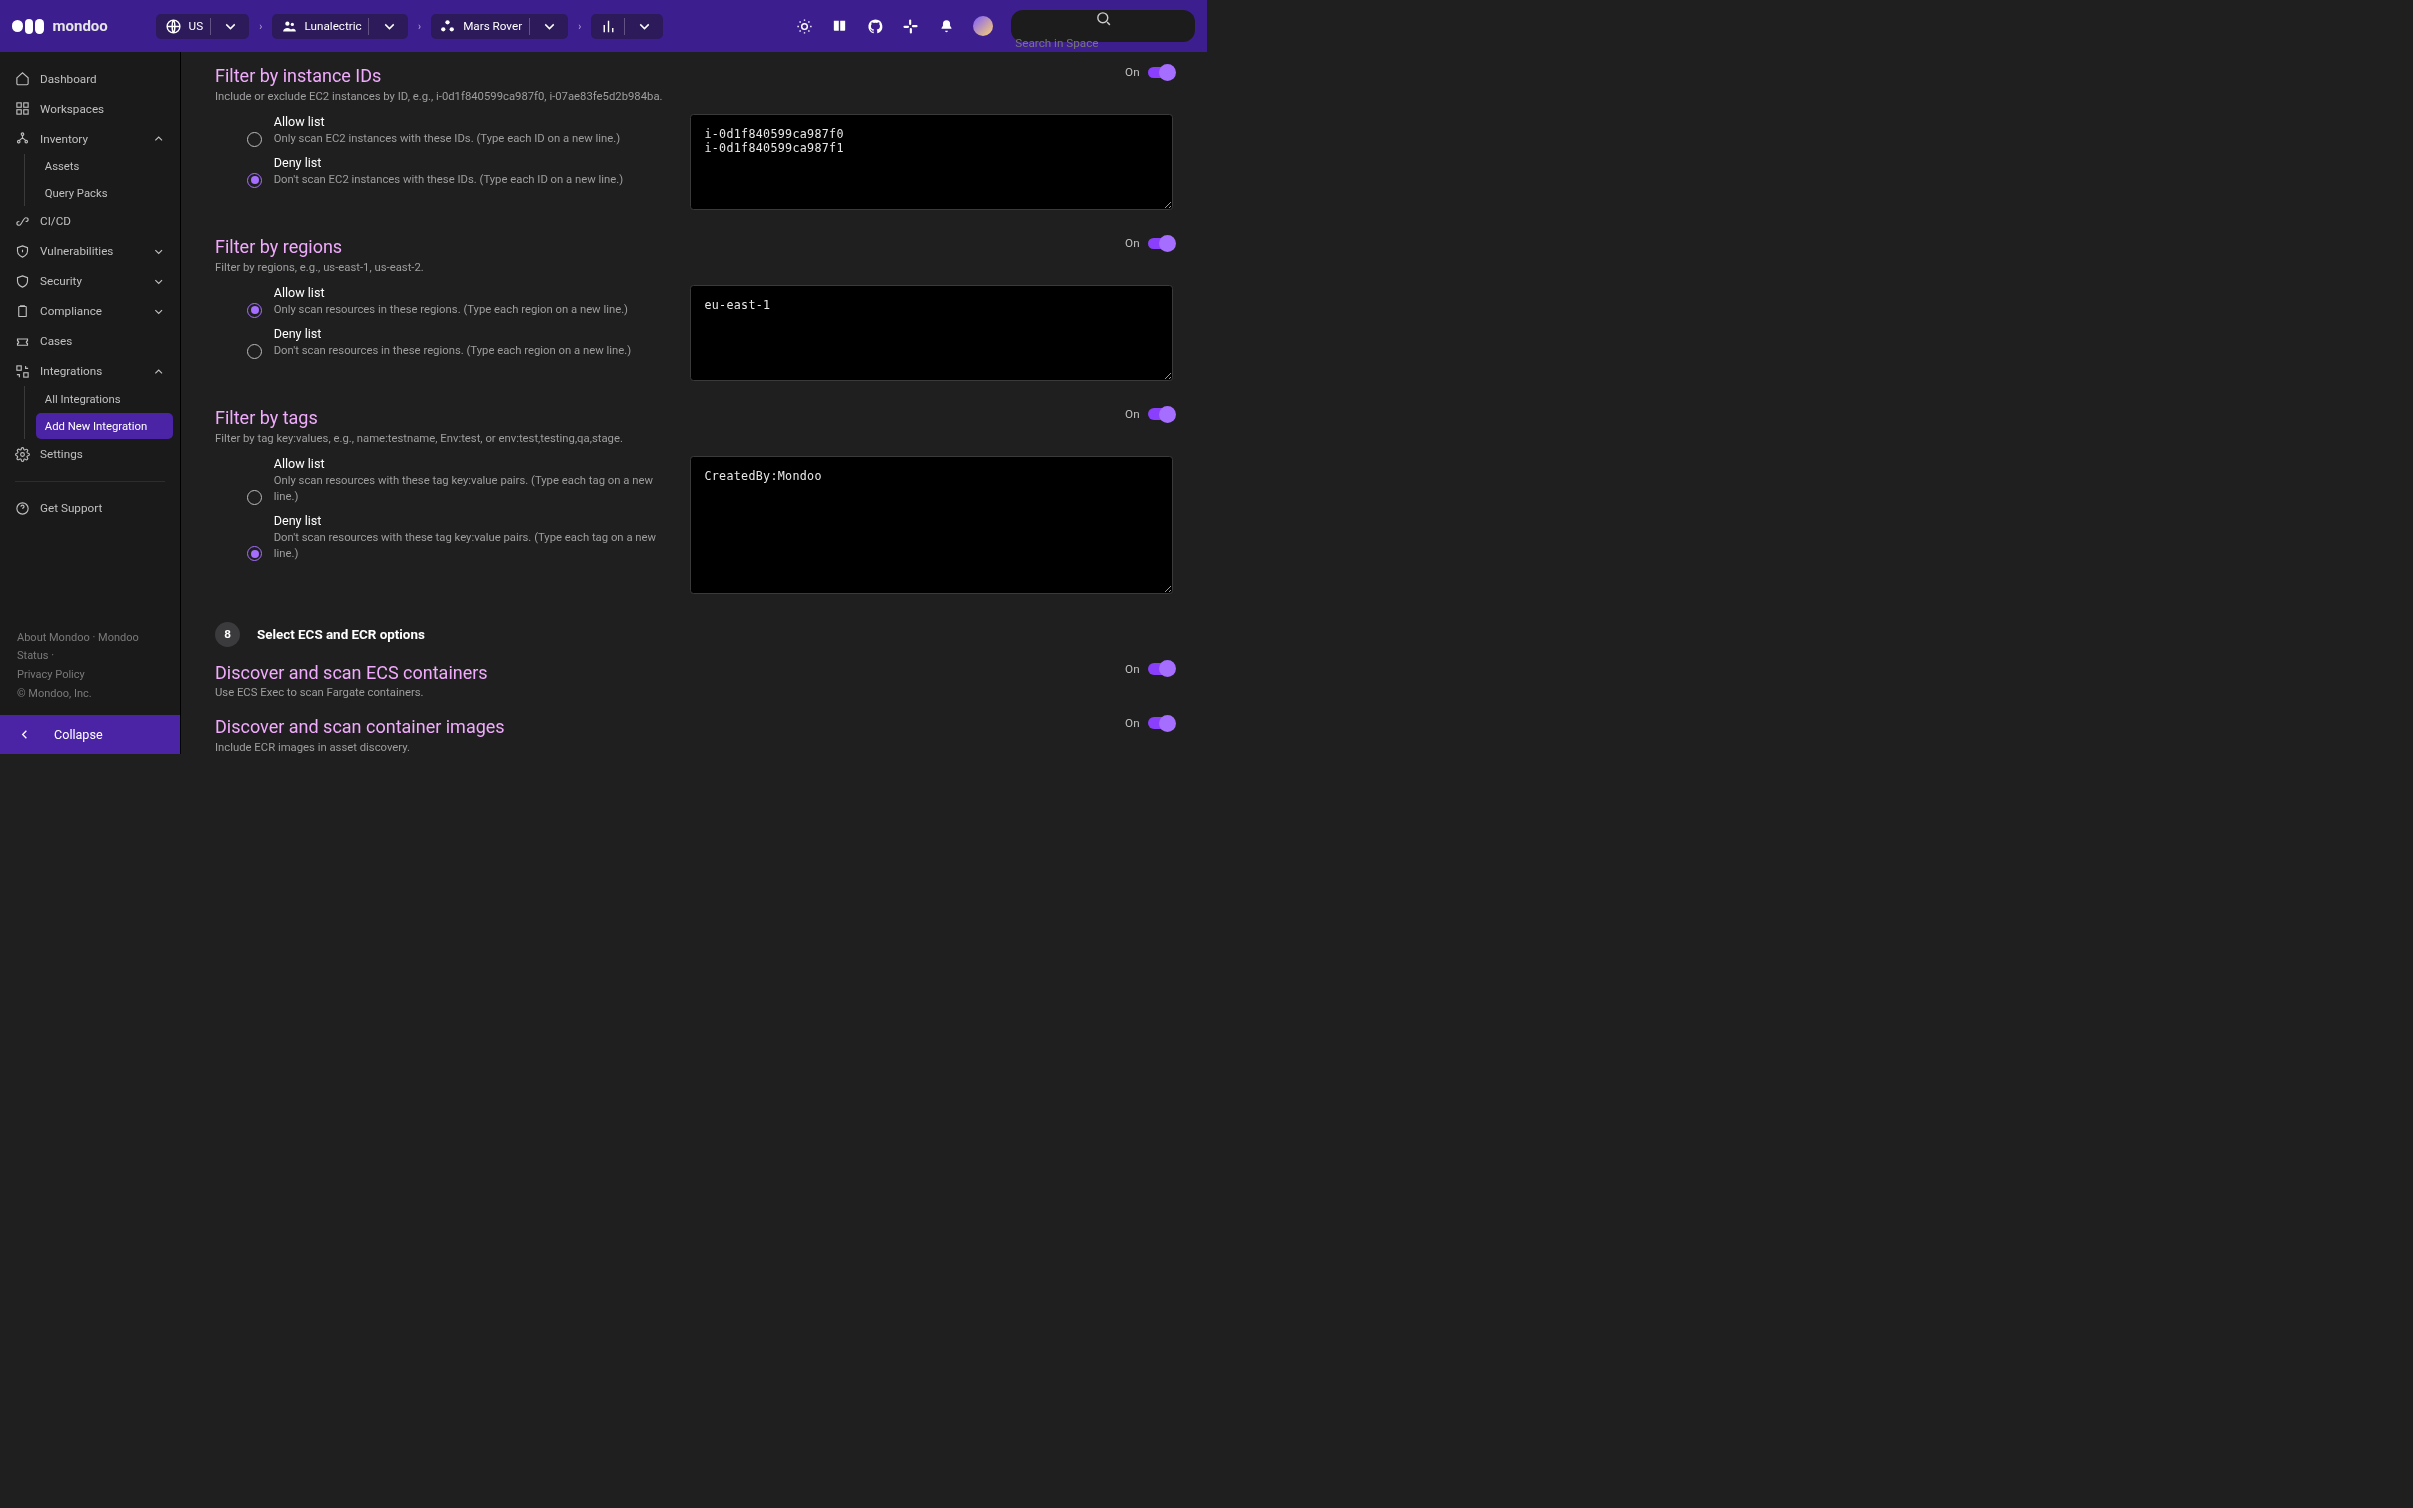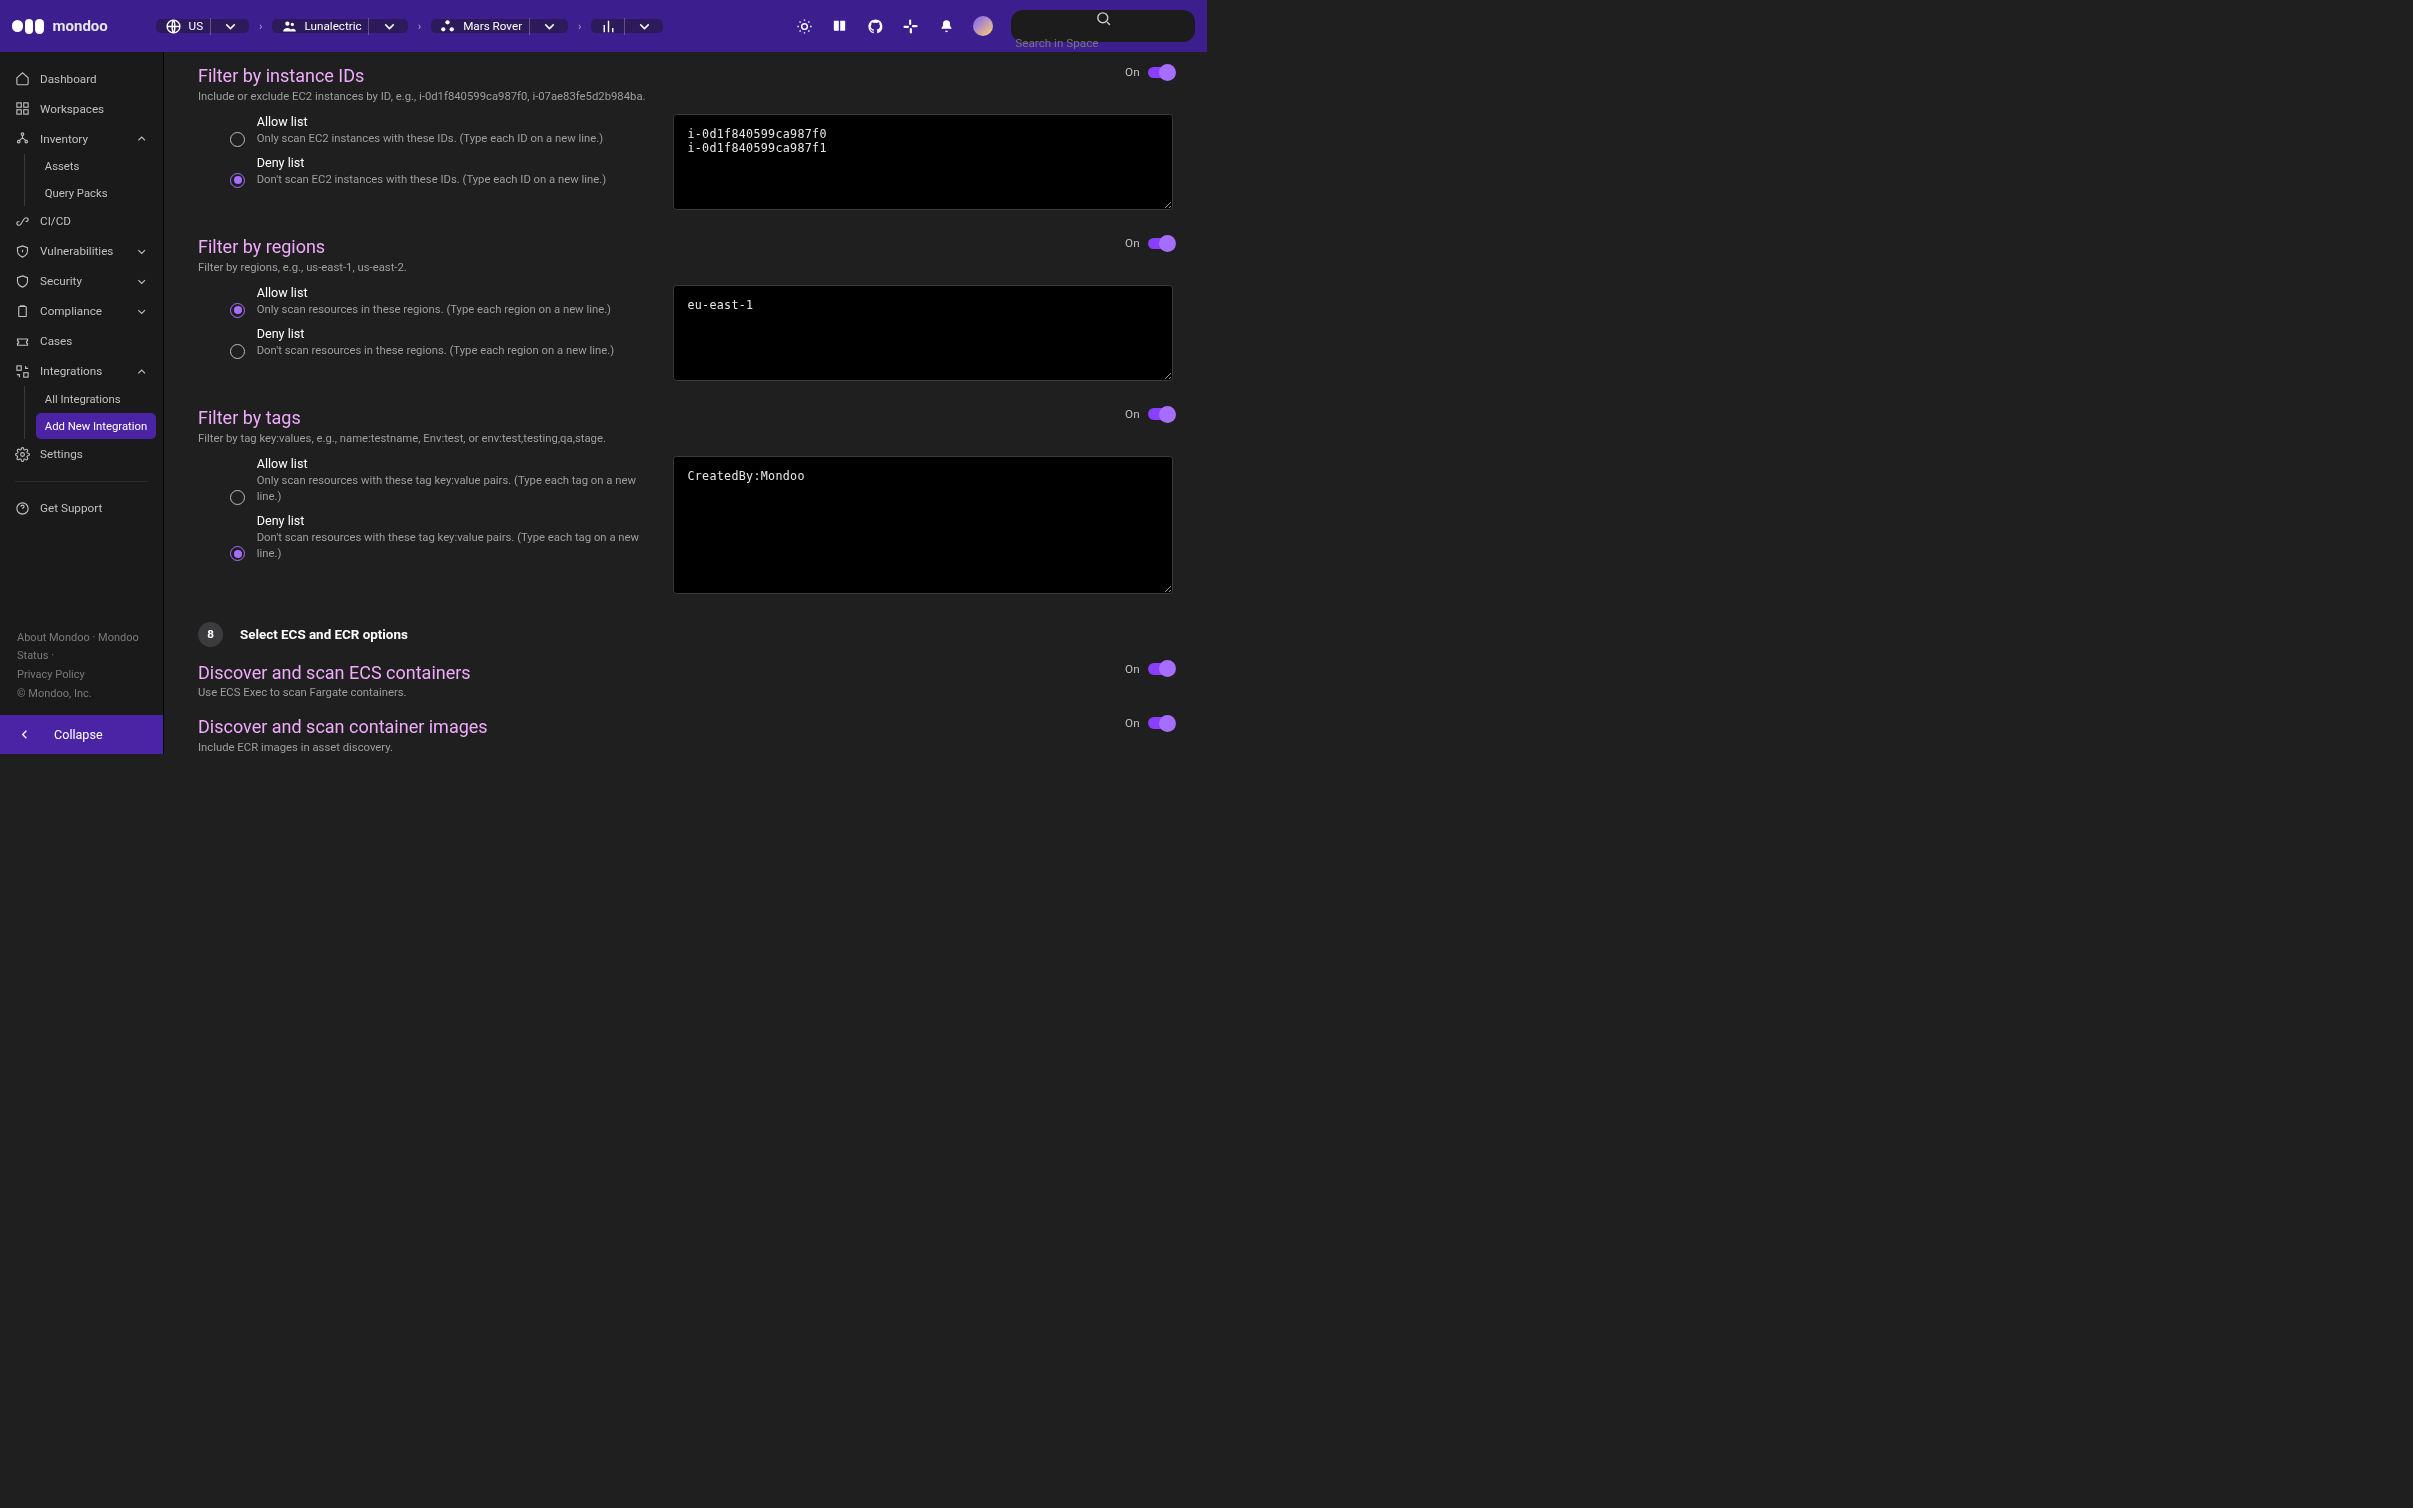--- a/index.html
+++ b/index.html
@@ -21,33 +21,33 @@
   *{box-sizing:border-box;font-family:-apple-system,BlinkMacSystemFont,"Segoe UI",Roboto,Helvetica,Arial,sans-serif;}
   html,body{margin:0;padding:0;background:var(--bg);color:var(--text);height:100%;font-size:11.7px;}
   body{display:flex;flex-direction:column;height:754px;width:1207px;overflow:hidden;}
 
   
   .topbar{background:var(--topbar);height:52px;display:flex;align-items:center;padding:0 11.7px;gap:6.7px;flex:0 0 auto;}
   .logo{display:flex;align-items:center;gap:9px;font-weight:700;font-size:15px;padding-right:42px;}
   .logo-mark{display:flex;gap:1.7px;}
   .logo-mark span{width:8.4px;height:15px;background:#fff;border-radius:4.2px;display:inline-block;}
   .logo-mark span:first-child{width:11.7px;height:11.7px;border-radius:50%;align-self:center;}
-  .chip{background:var(--chip);border-radius:5px;display:flex;align-items:center;height:14px;padding:0 5px 0 8.4px;color:#fff;gap:6.7px;}
+  .chip{background:var(--chip);border-radius:5px;display:flex;align-items:center;height:25px;padding:0 5px 0 8.4px;color:#fff;gap:6.7px;}
   .chip .div{width:0.8px;height:17px;background:rgba(255,255,255,.25);}
   .chip-caret{padding:0 5px;}
   .crumb-sep{color:rgba(255,255,255,.6);padding:0 3.4px;font-size:10px;}
   .top-icons{margin-left:auto;display:flex;align-items:center;gap:18.4px;}
   .top-icons .ico{color:#fff;display:flex;}
   .avatar{width:20px;height:20px;border-radius:50%;background:linear-gradient(135deg,#7b5cff,#ffd36e);}
   .searchbox{background:#1c1c1d;border-radius:12px;height:32px;display:flex;align-items:center;padding:0 2px;gap:8.4px;color:#bbb;width:184px;flex-direction:column;}
   .searchbox input{background:transparent;border:0;outline:0;color:#ddd;font-size:11.7px;width:100%;}
 
   
   .shell{flex:1 1 auto;display:flex;min-height:0;}
-  .sidebar{width:164px;background:var(--sidebar);display:flex;flex-direction:column;border-right:0.8px solid #000;}
+  .sidebar{width:181px;background:var(--sidebar);display:flex;flex-direction:column;border-right:0.8px solid #000;}
   .nav{padding:11.7px 6.7px 6.7px 6.7px;flex:1 1 auto;overflow:auto;}
   .nav-item{display:flex;align-items:center;gap:10px;padding:7.5px 8.4px;border-radius:5px;color:var(--text-mid);cursor:pointer;font-size:11.7px;}
   .nav-item .spacer{flex:1;}
   .nav-sub{margin-left:17px;padding-left:11.7px;border-left:0.8px solid #3a3a3b;}
   .nav-sub .nav-item{padding:6.7px 8.4px;font-size:11.3px;}
   .nav-sub .nav-item.active{background:var(--footer);color:#fff;}
   .nav-divider{height:0.8px;background:#2d2d2e;margin:11.7px 8.4px;}
   .side-footer{font-size:11px;color:#7a7a7a;padding:5px 17px 11.7px;line-height:1.7;}
   .side-footer a{color:#7a7a7a;text-decoration:none;}
   .collapse-bar{background:var(--footer);height:39px;display:flex;align-items:center;padding:0 17px;gap:22px;color:#fff;font-size:12.6px;cursor:pointer;}

